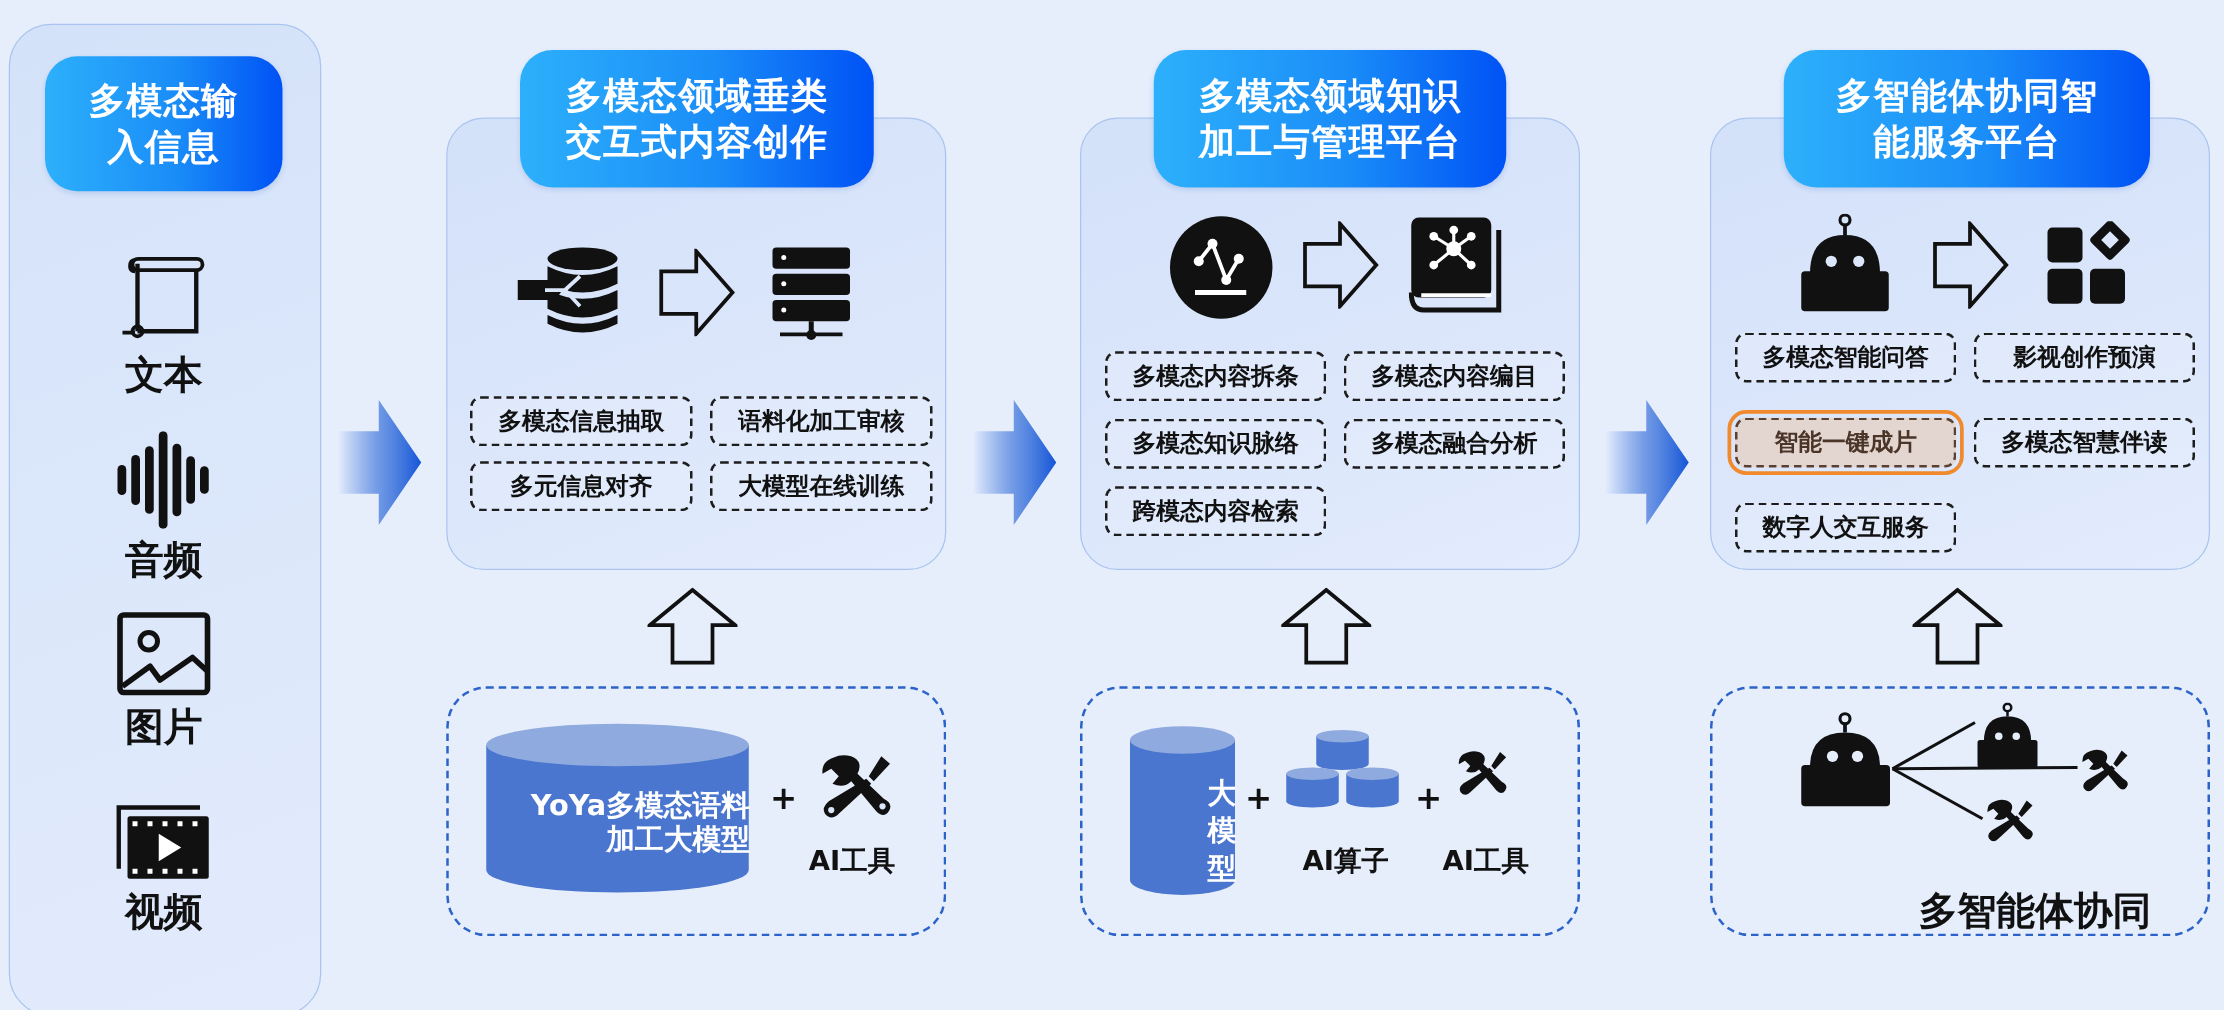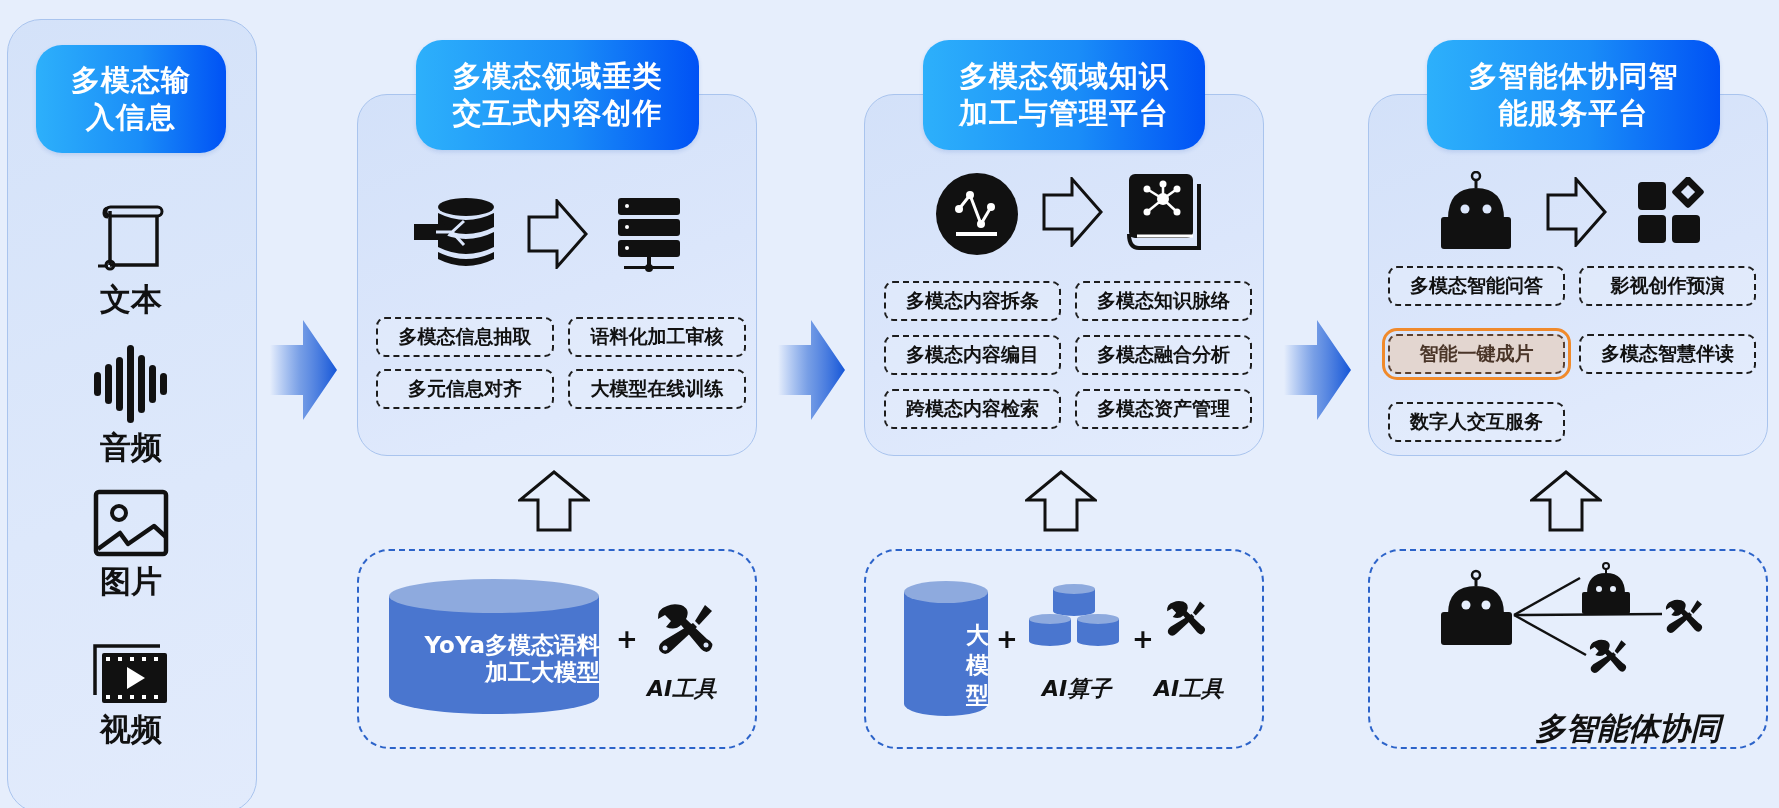--- a/index.html
+++ b/index.html
@@ -74,21 +74,21 @@
   .base-box {
     position: absolute;
     top: 549px; height: 200px;
     border: 2px dashed #2c63c9;
     border-radius: 32px;
   }
 
   .big-arrow { position: absolute; }
   .up-arrow { position: absolute; }
   .plus { position: absolute; font-size: 26px; font-weight: bold; color: #111; }
-  .tool-label { position: absolute; font-size: 22px; font-weight: bold; color: #111; white-space: nowrap; font-style: italic; }
+  .tool-label { position: absolute; font-size: 22px; font-weight: bold; color: #111; white-space: nowrap; }
   .cyl-text {
     position: absolute; color: #fff; font-weight: bold; text-align: right;
   }
 </style>
 </head>
 <body>
 
 <div class="abs input-col">
   <div class="title-pill" style="left:28px; top:25px; width:190px; height:108px;">
     <div>
@@ -277,25 +277,24 @@
       <circle cx="36" cy="27" r="6"></circle>
       <circle cx="20" cy="17" r="3.5"></circle>
       <circle cx="36" cy="12" r="3.5"></circle>
       <circle cx="50" cy="17" r="3.5"></circle>
       <circle cx="20" cy="40" r="3.5"></circle>
       <circle cx="50" cy="40" r="3.5"></circle>
     </g>
 </svg>
 <div class="chip-grid" style="left:884px; top:281px; width:368px; row-gap:14px;">
   <div class="chip">多模态内容拆条</div>
+  <div class="chip">多模态内容编目</div>
   <div class="chip">多模态知识脉络</div>
-  <div class="chip">多模态内容编目</div>
   <div class="chip">多模态融合分析</div>
   <div class="chip">跨模态内容检索</div>
-  <div class="chip">多模态资产管理</div>
 </div>
 <svg class="up-arrow" style="left:1025px; top:470px;" width="72" height="62" viewBox="0 0 72 62">
   <polygon points="36,2 70,30 52,30 52,60 20,60 20,30 2,30" fill="none" stroke="#111" stroke-width="3"></polygon>
 </svg>
 <div class="base-box" style="left:864px; width:400px;"></div>
 <svg class="abs" style="left:903px; top:580px;" width="86" height="138" viewBox="0 0 86 138">
   <path d="M1 12 L1 124 A42 12 0 0 0 85 124 L85 12 Z" fill="#4a76cf"></path>
   <ellipse cx="43" cy="12" rx="42" ry="11" fill="#8eaade"></ellipse>
 </svg>
 <div class="cyl-text" style="left:903px; top:620px; width:86px; font-size:23px; line-height:30px;">

